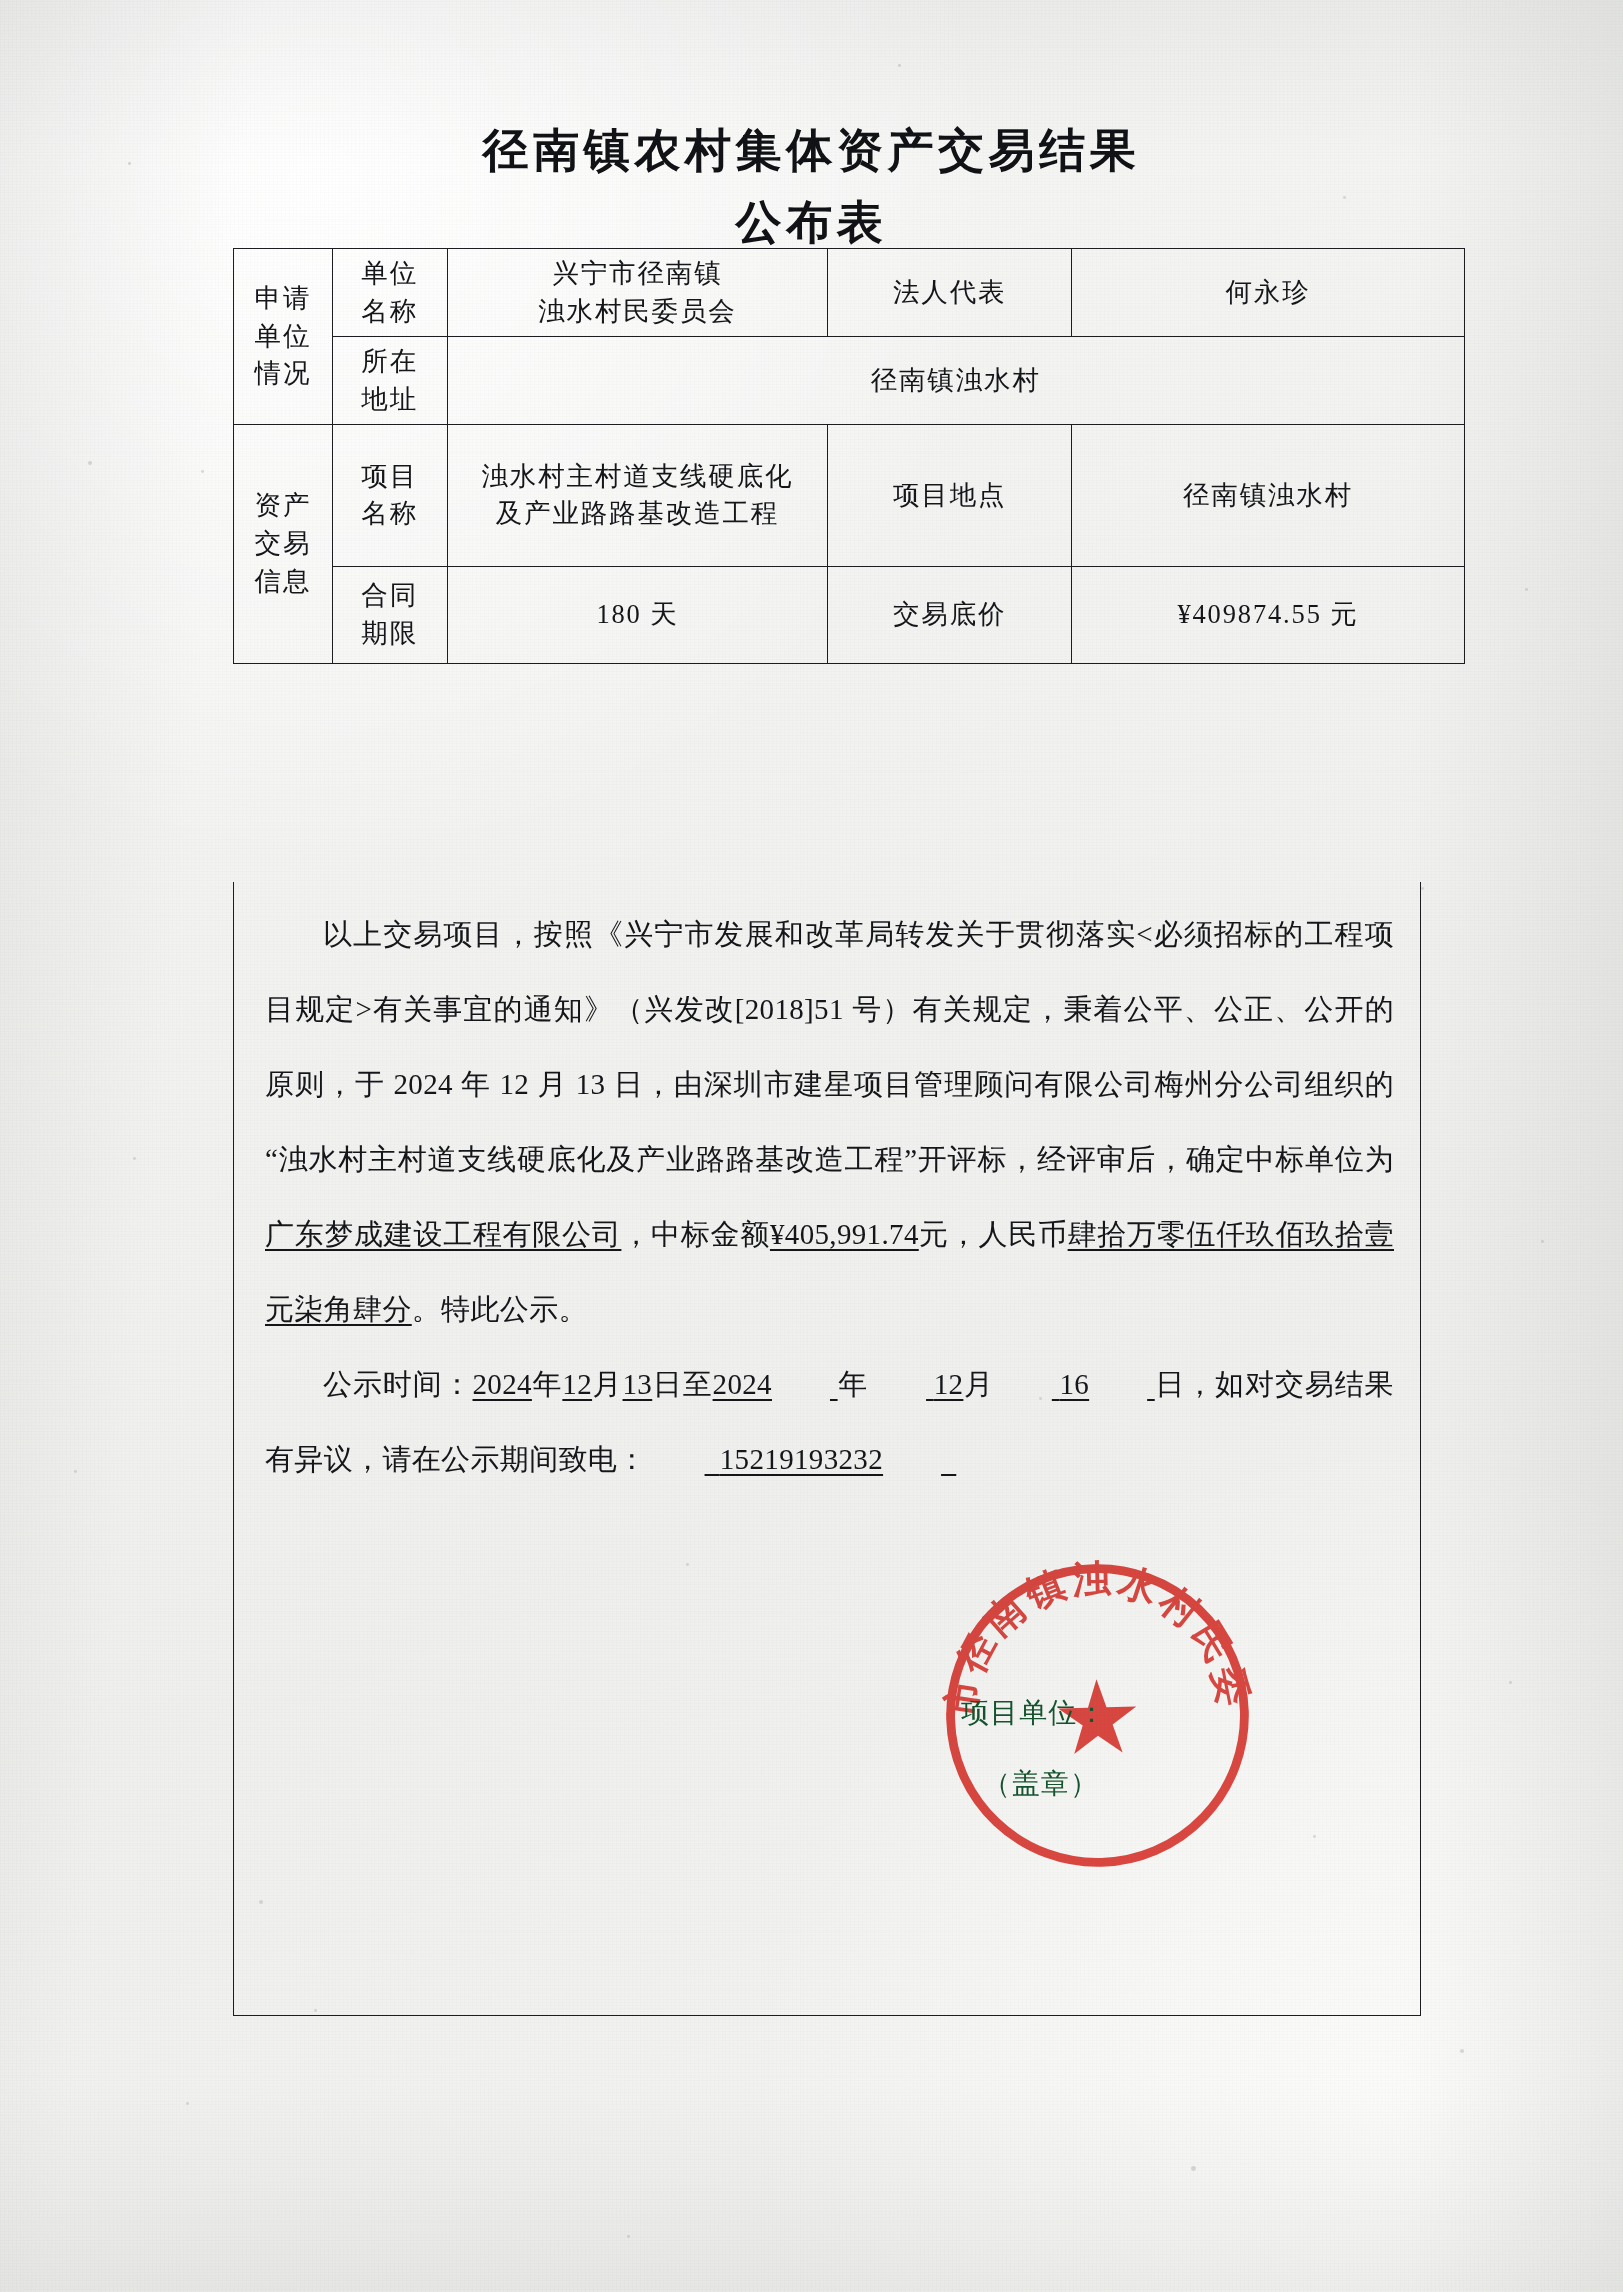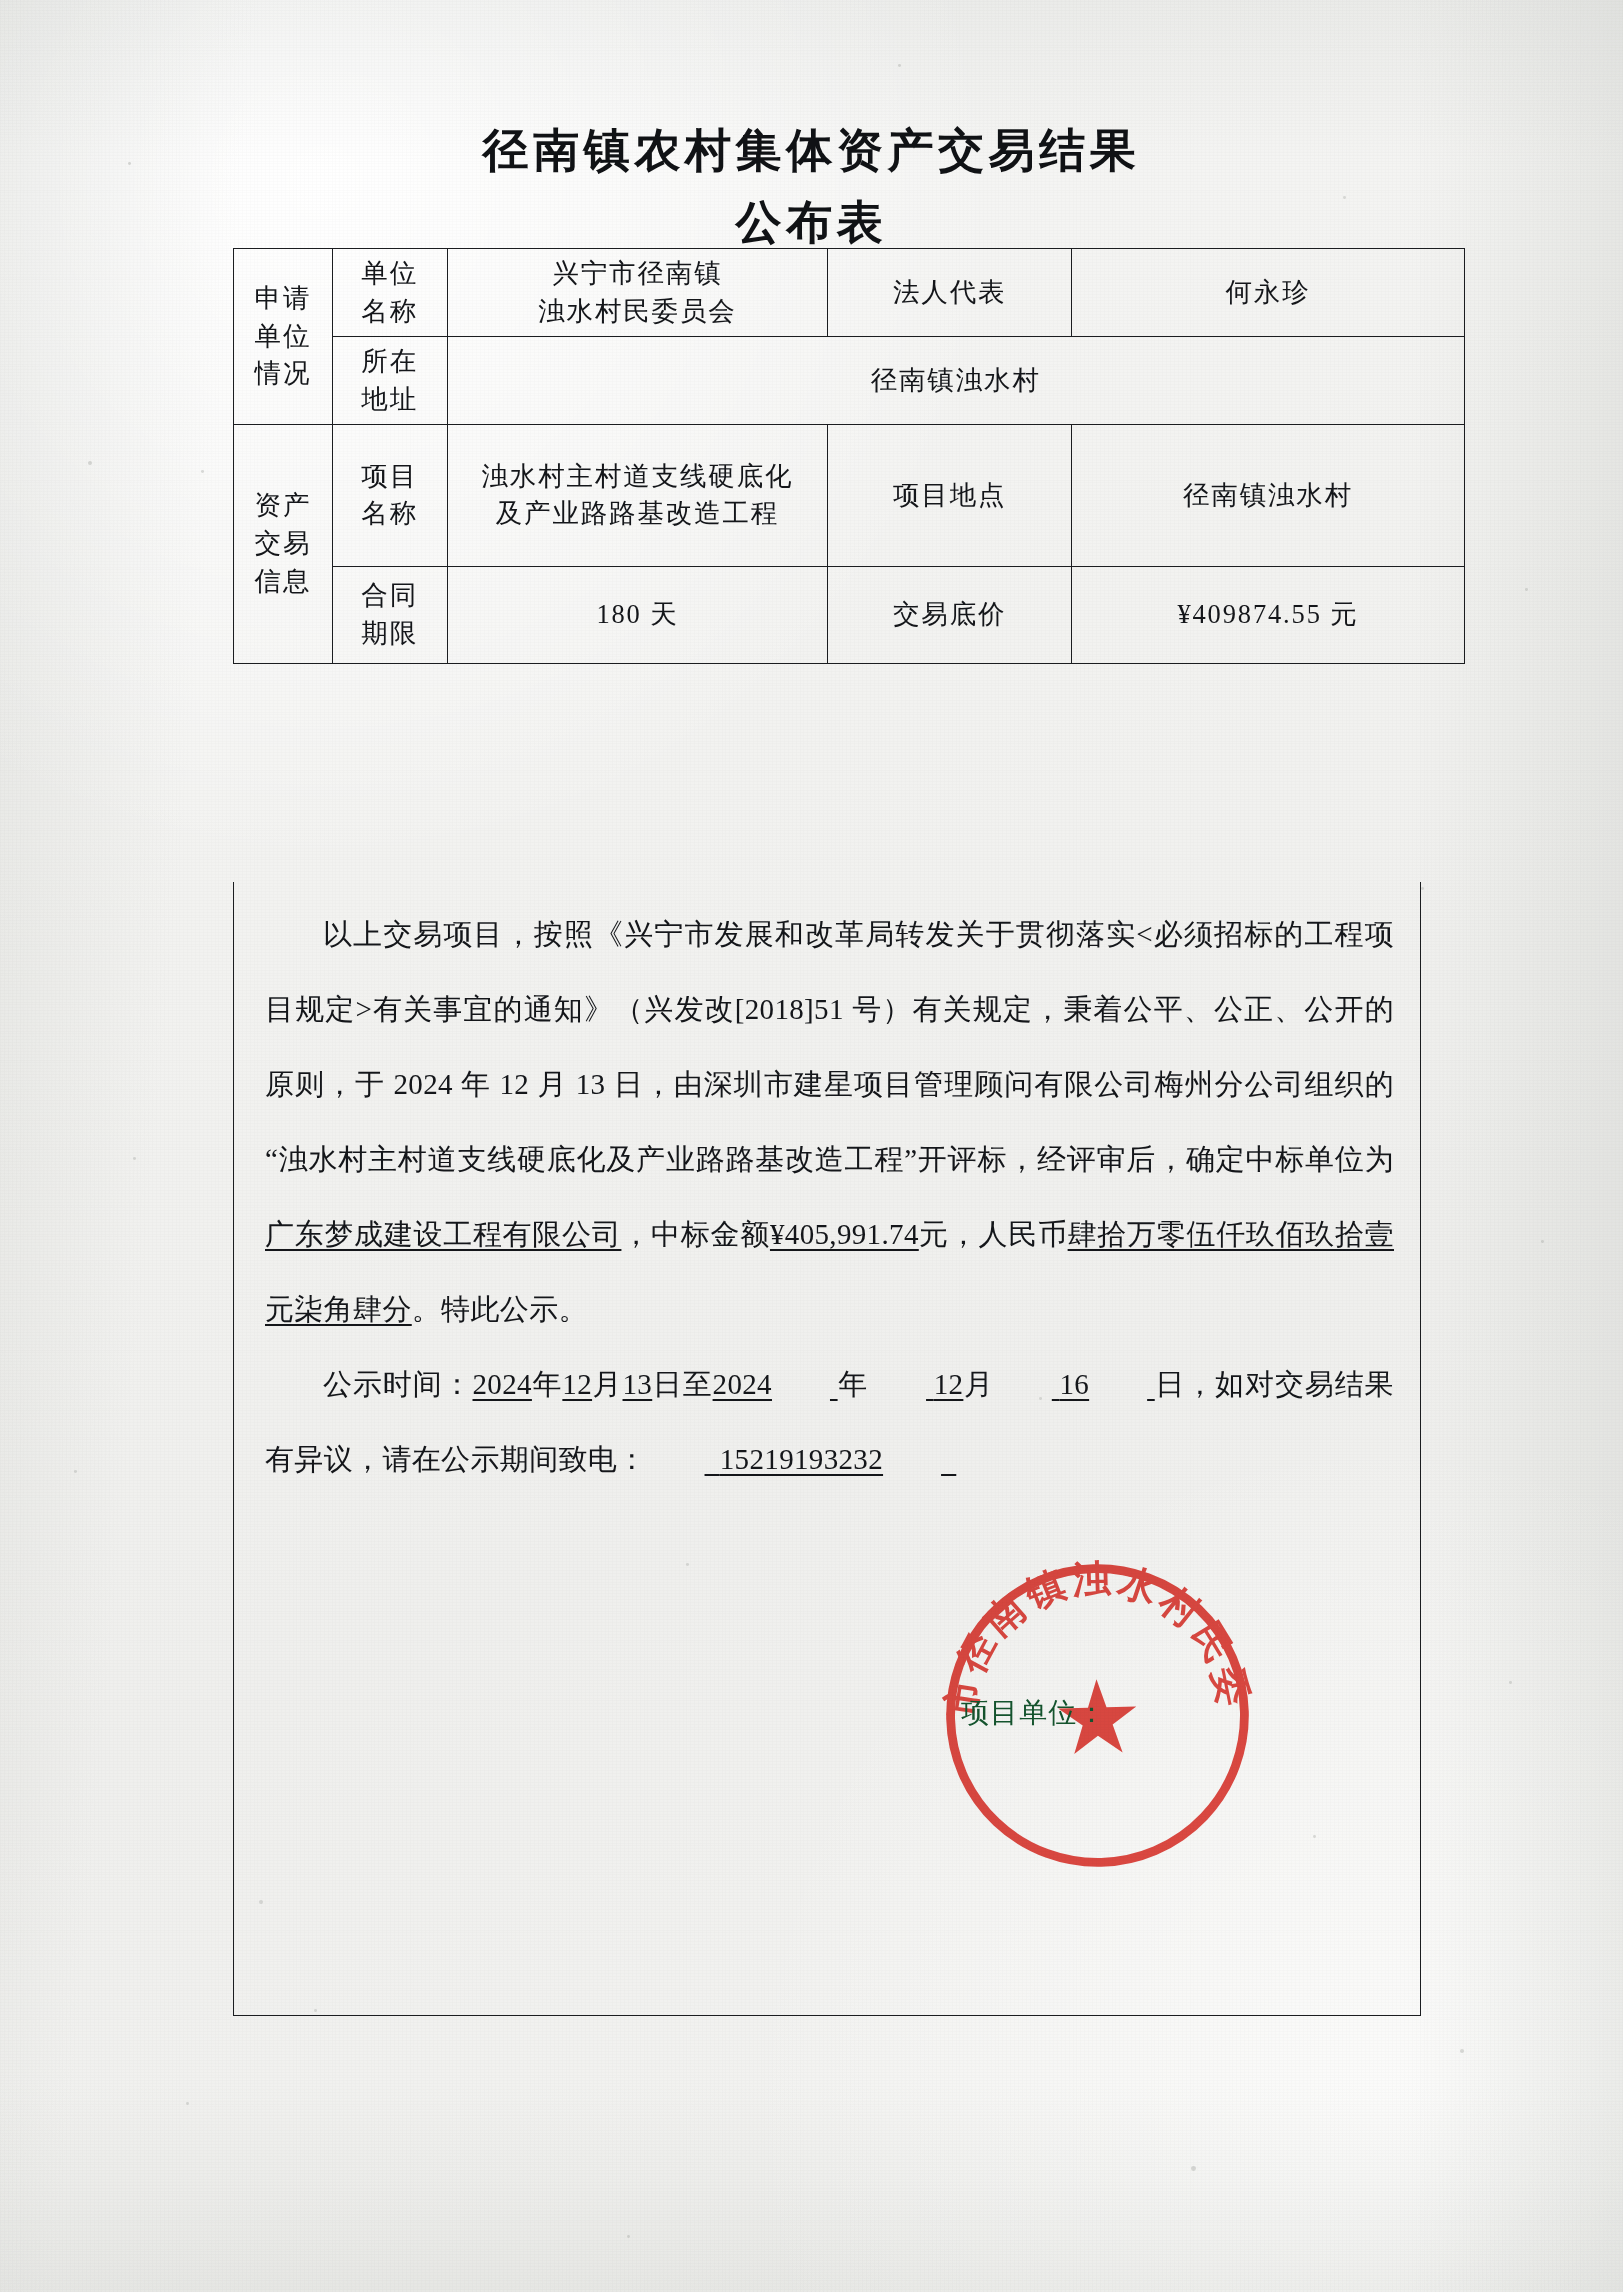--- a/index.html
+++ b/index.html
@@ -228,19 +228,20 @@
       <circle cx="170" cy="170" r="150" fill="none" stroke="#e03a33" stroke-width="9"></circle>
       <text font-family="&quot;DejaVu Serif&quot;,&quot;Liberation Serif&quot;,serif" font-size="39" font-weight="700" fill="#e03a33" letter-spacing="5">
         <textPath href="#arcpath" startOffset="50%" text-anchor="middle">兴宁市径南镇浊水村民委员会</textPath>
       </text>
       <text x="170" y="208" text-anchor="middle" font-size="104" fill="#e03a33" font-family="&quot;DejaVu Sans&quot;,sans-serif">★</text>
     </svg>
   </div>
 
   <div id="sign">
     <div>项目单位：</div>
+    <div class="indent1">（盖章）</div>
   </div>
 
 </div>
 
 <div id="grain"></div>
 <div id="shade"></div>
 
 
 </body></html>

